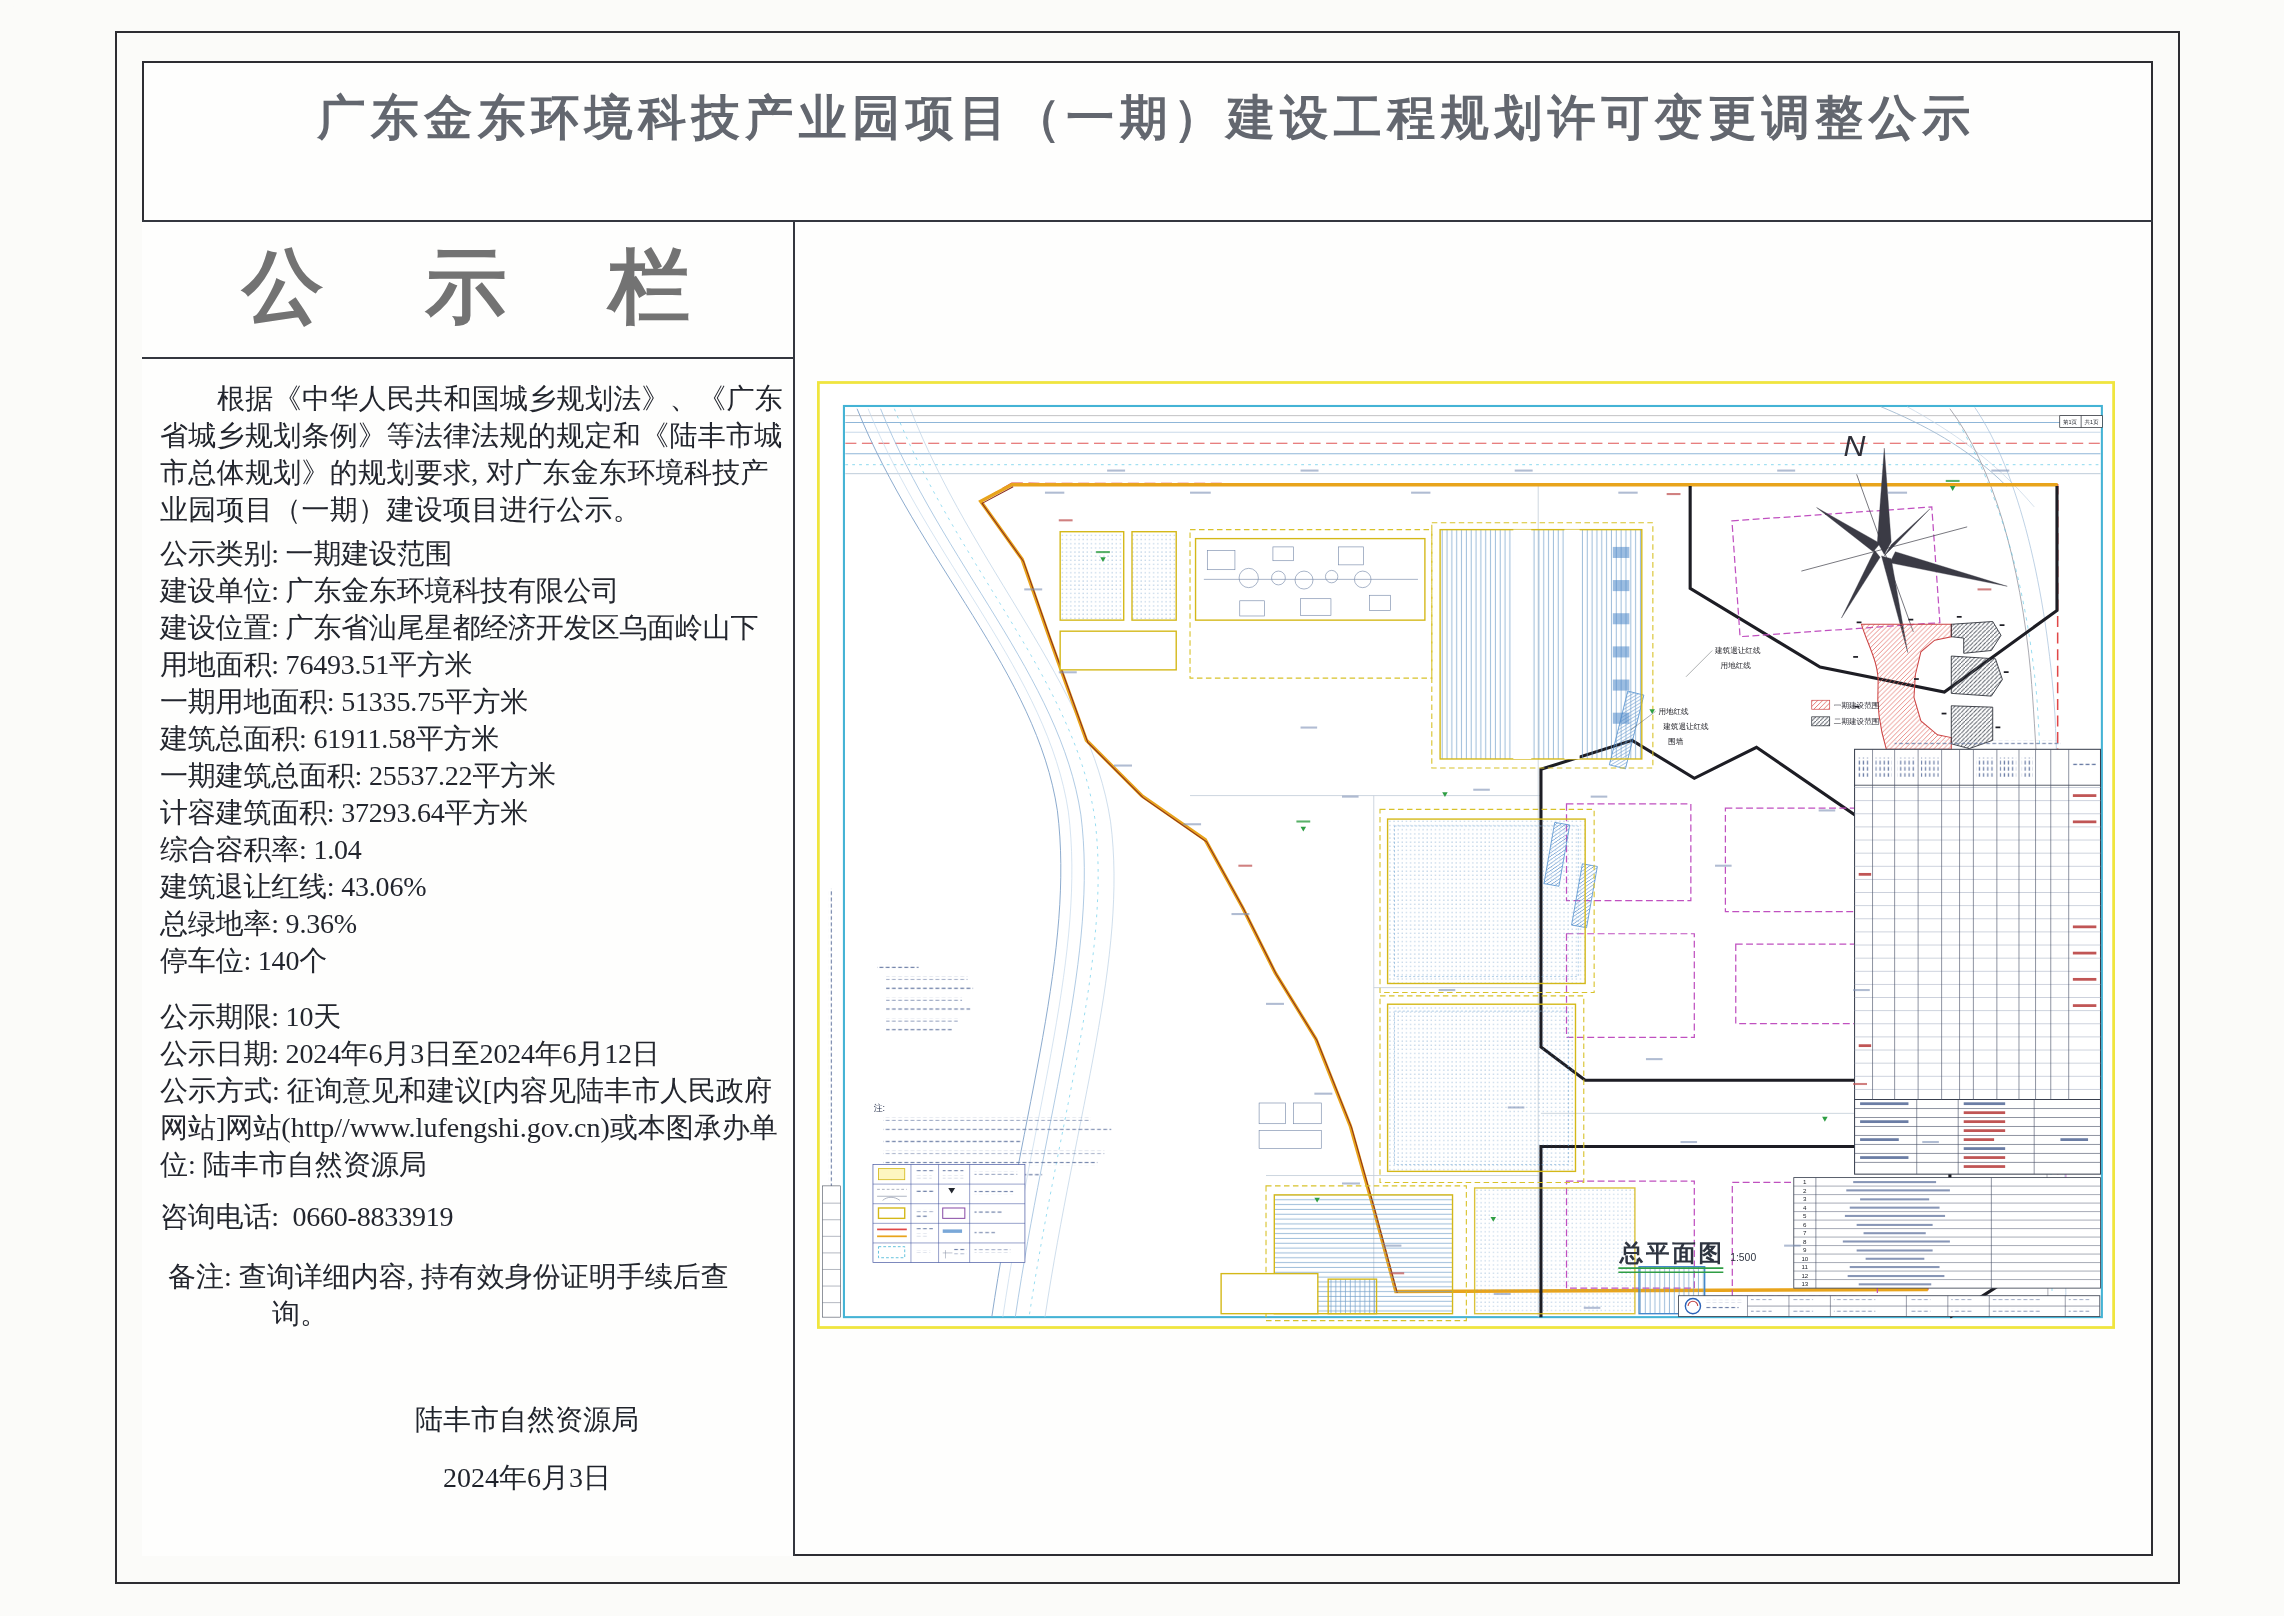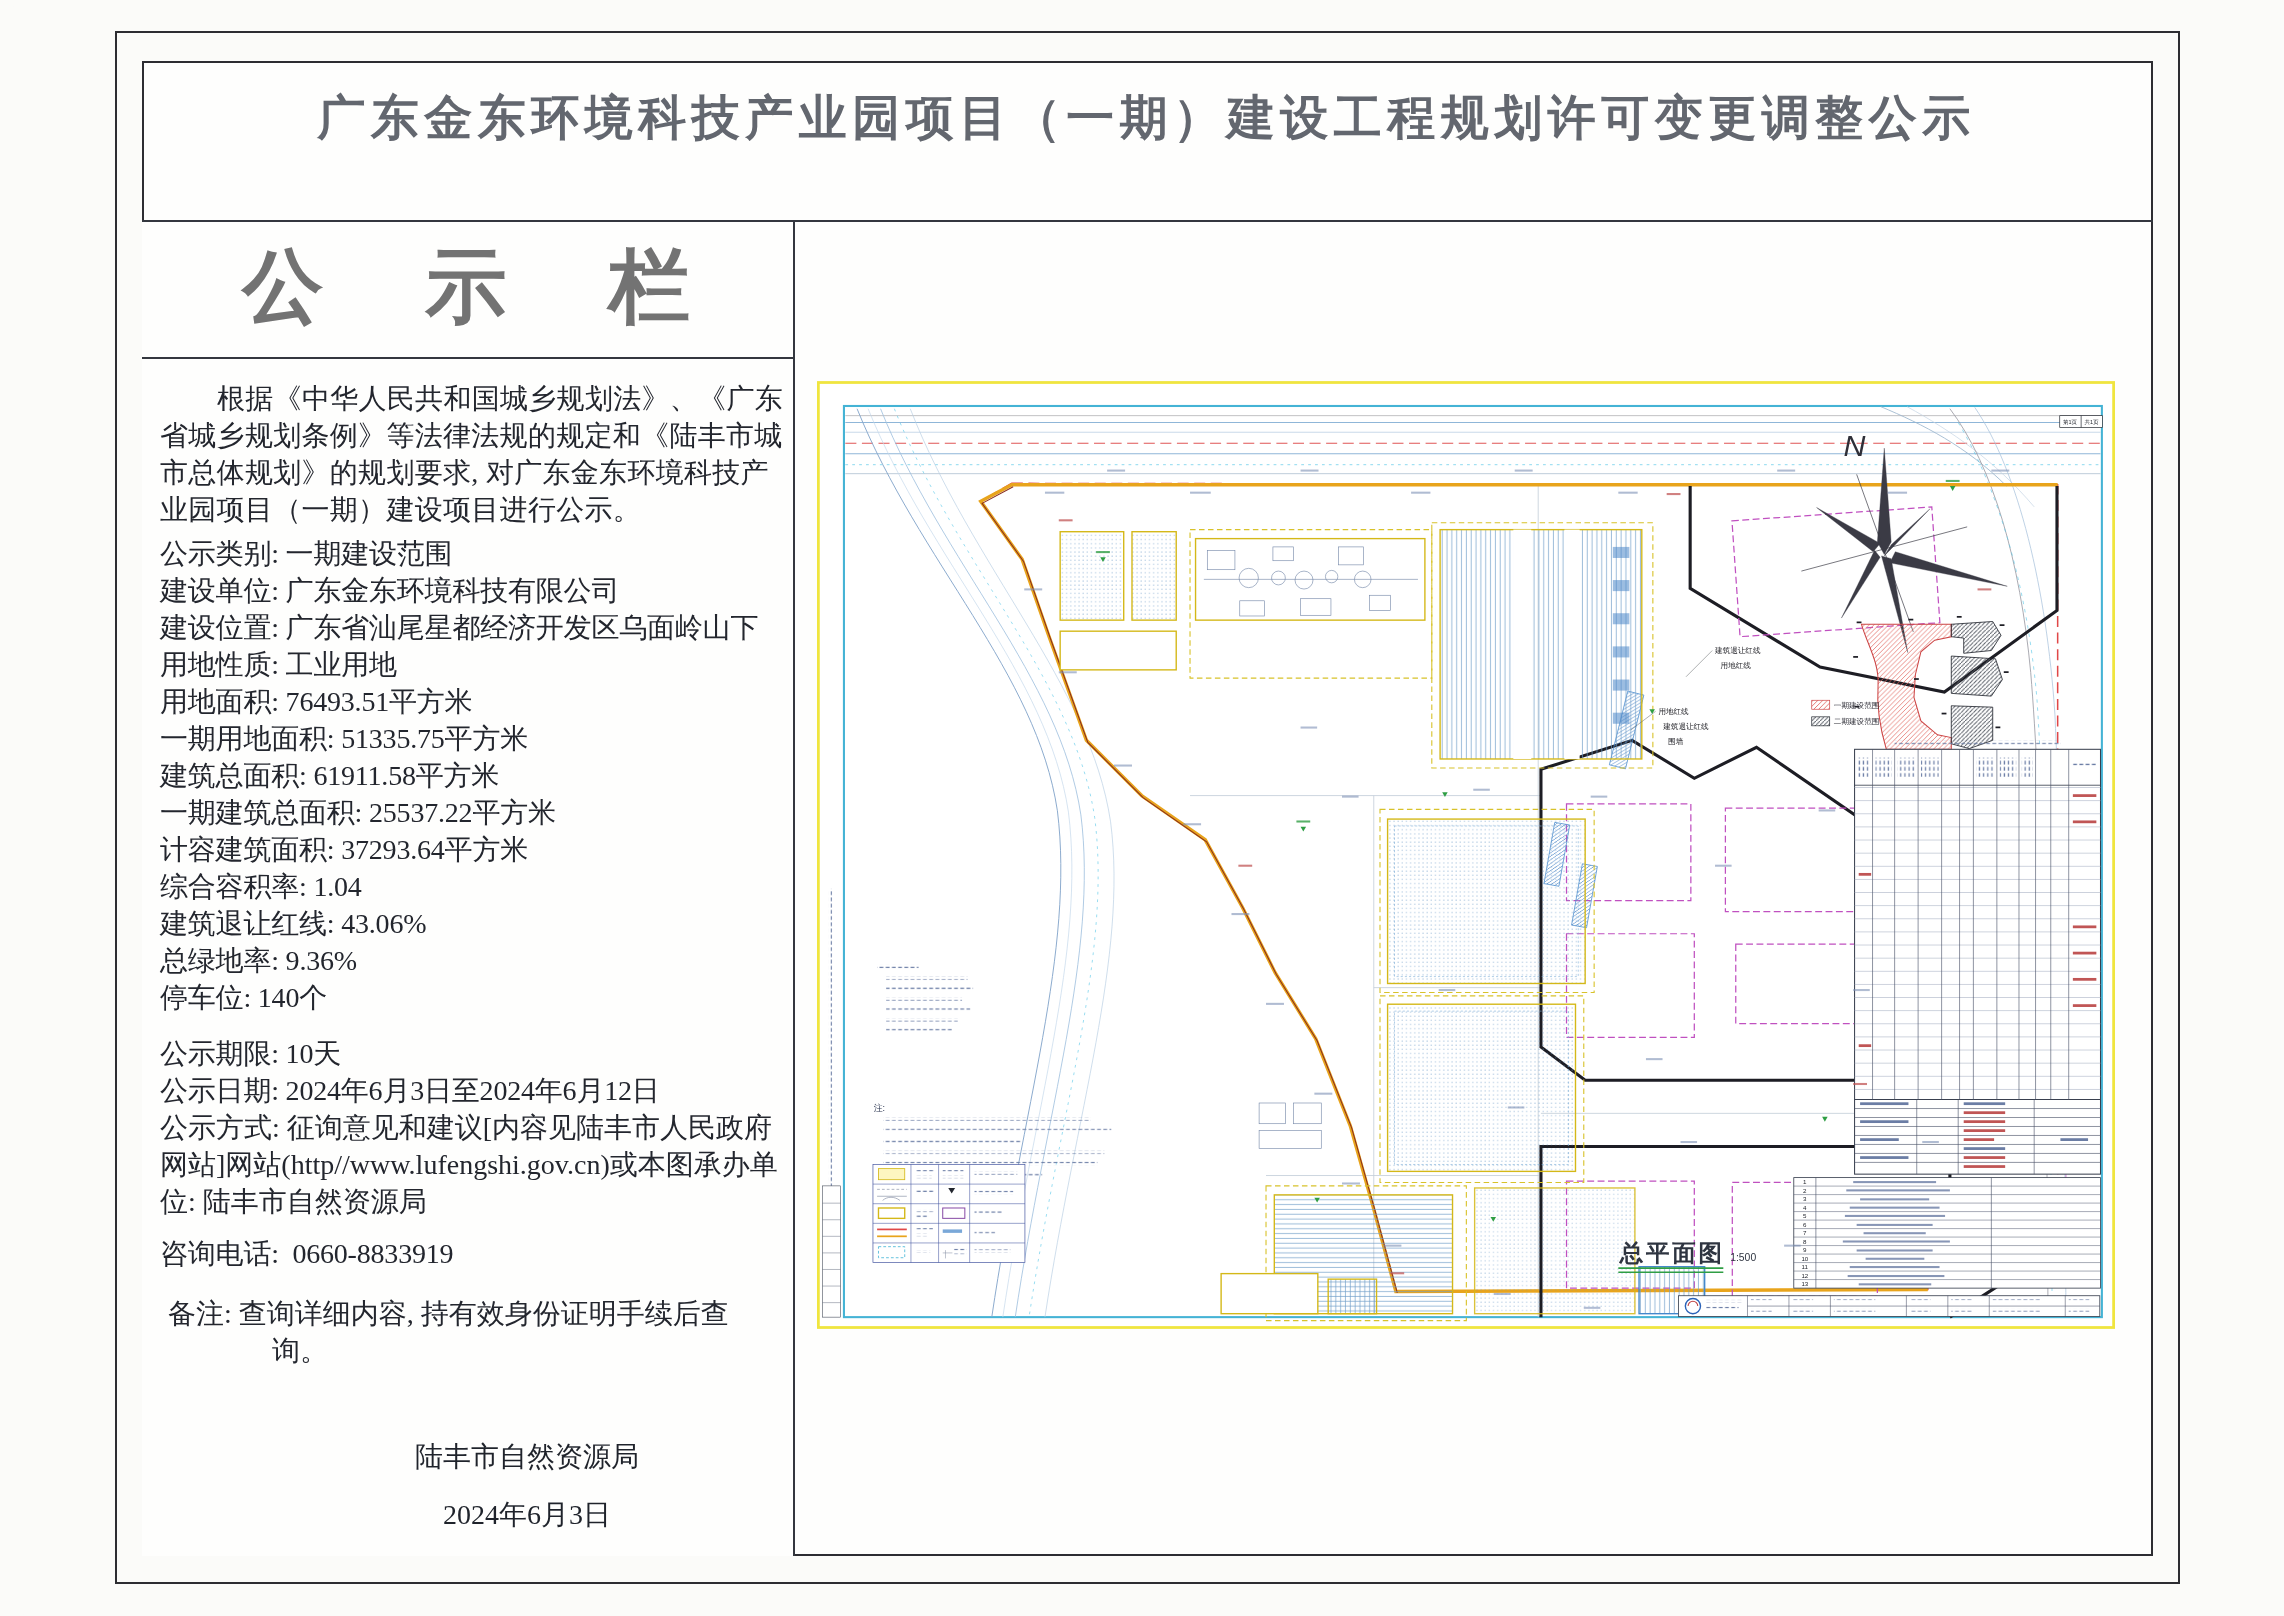--- a/index.html
+++ b/index.html
@@ -40,21 +40,20 @@
   <div class="title-rule"></div>
 
   <div class="notice-panel">
     <div class="panel-header">公 示 栏</div>
     <div class="panel-body">
       <p class="intro">根据《中华人民共和国城乡规划法》、《广东省城乡规划条例》等法律法规的规定和《陆丰市城市总体规划》的规划要求, 对广东金东环境科技产业园项目（一期）建设项目进行公示。</p>
 
       <div class="fl"><span>公示类别</span><span>: </span><span>一期建设范围</span></div>
       <div class="fl"><span>建设单位</span><span>: </span><span>广东金东环境科技有限公司</span></div>
       <div class="fl"><span>建设位置</span><span>: </span><span>广东省汕尾星都经济开发区乌面岭山下</span></div>
-      <div class="fl"><span>用地性质</span><span>: </span><span>工业用地</span></div>
       <div class="fl"><span>用地面积</span><span>: </span><span>76493.51平方米</span></div>
       <div class="fl"><span>一期用地面积</span><span>: </span><span>51335.75平方米</span></div>
       <div class="fl"><span>建筑总面积</span><span>: </span><span>61911.58平方米</span></div>
       <div class="fl"><span>一期建筑总面积</span><span>: </span><span>25537.22平方米</span></div>
       <div class="fl"><span>计容建筑面积</span><span>: </span><span>37293.64平方米</span></div>
       <div class="fl"><span>综合容积率</span><span>: </span><span>1.04</span></div>
       <div class="fl"><span>建筑退让红线</span><span>: </span><span>43.06%</span></div>
       <div class="fl"><span>总绿地率</span><span>: </span><span>9.36%</span></div>
       <div class="fl"><span>停车位</span><span>: </span><span>140个</span></div>
 

